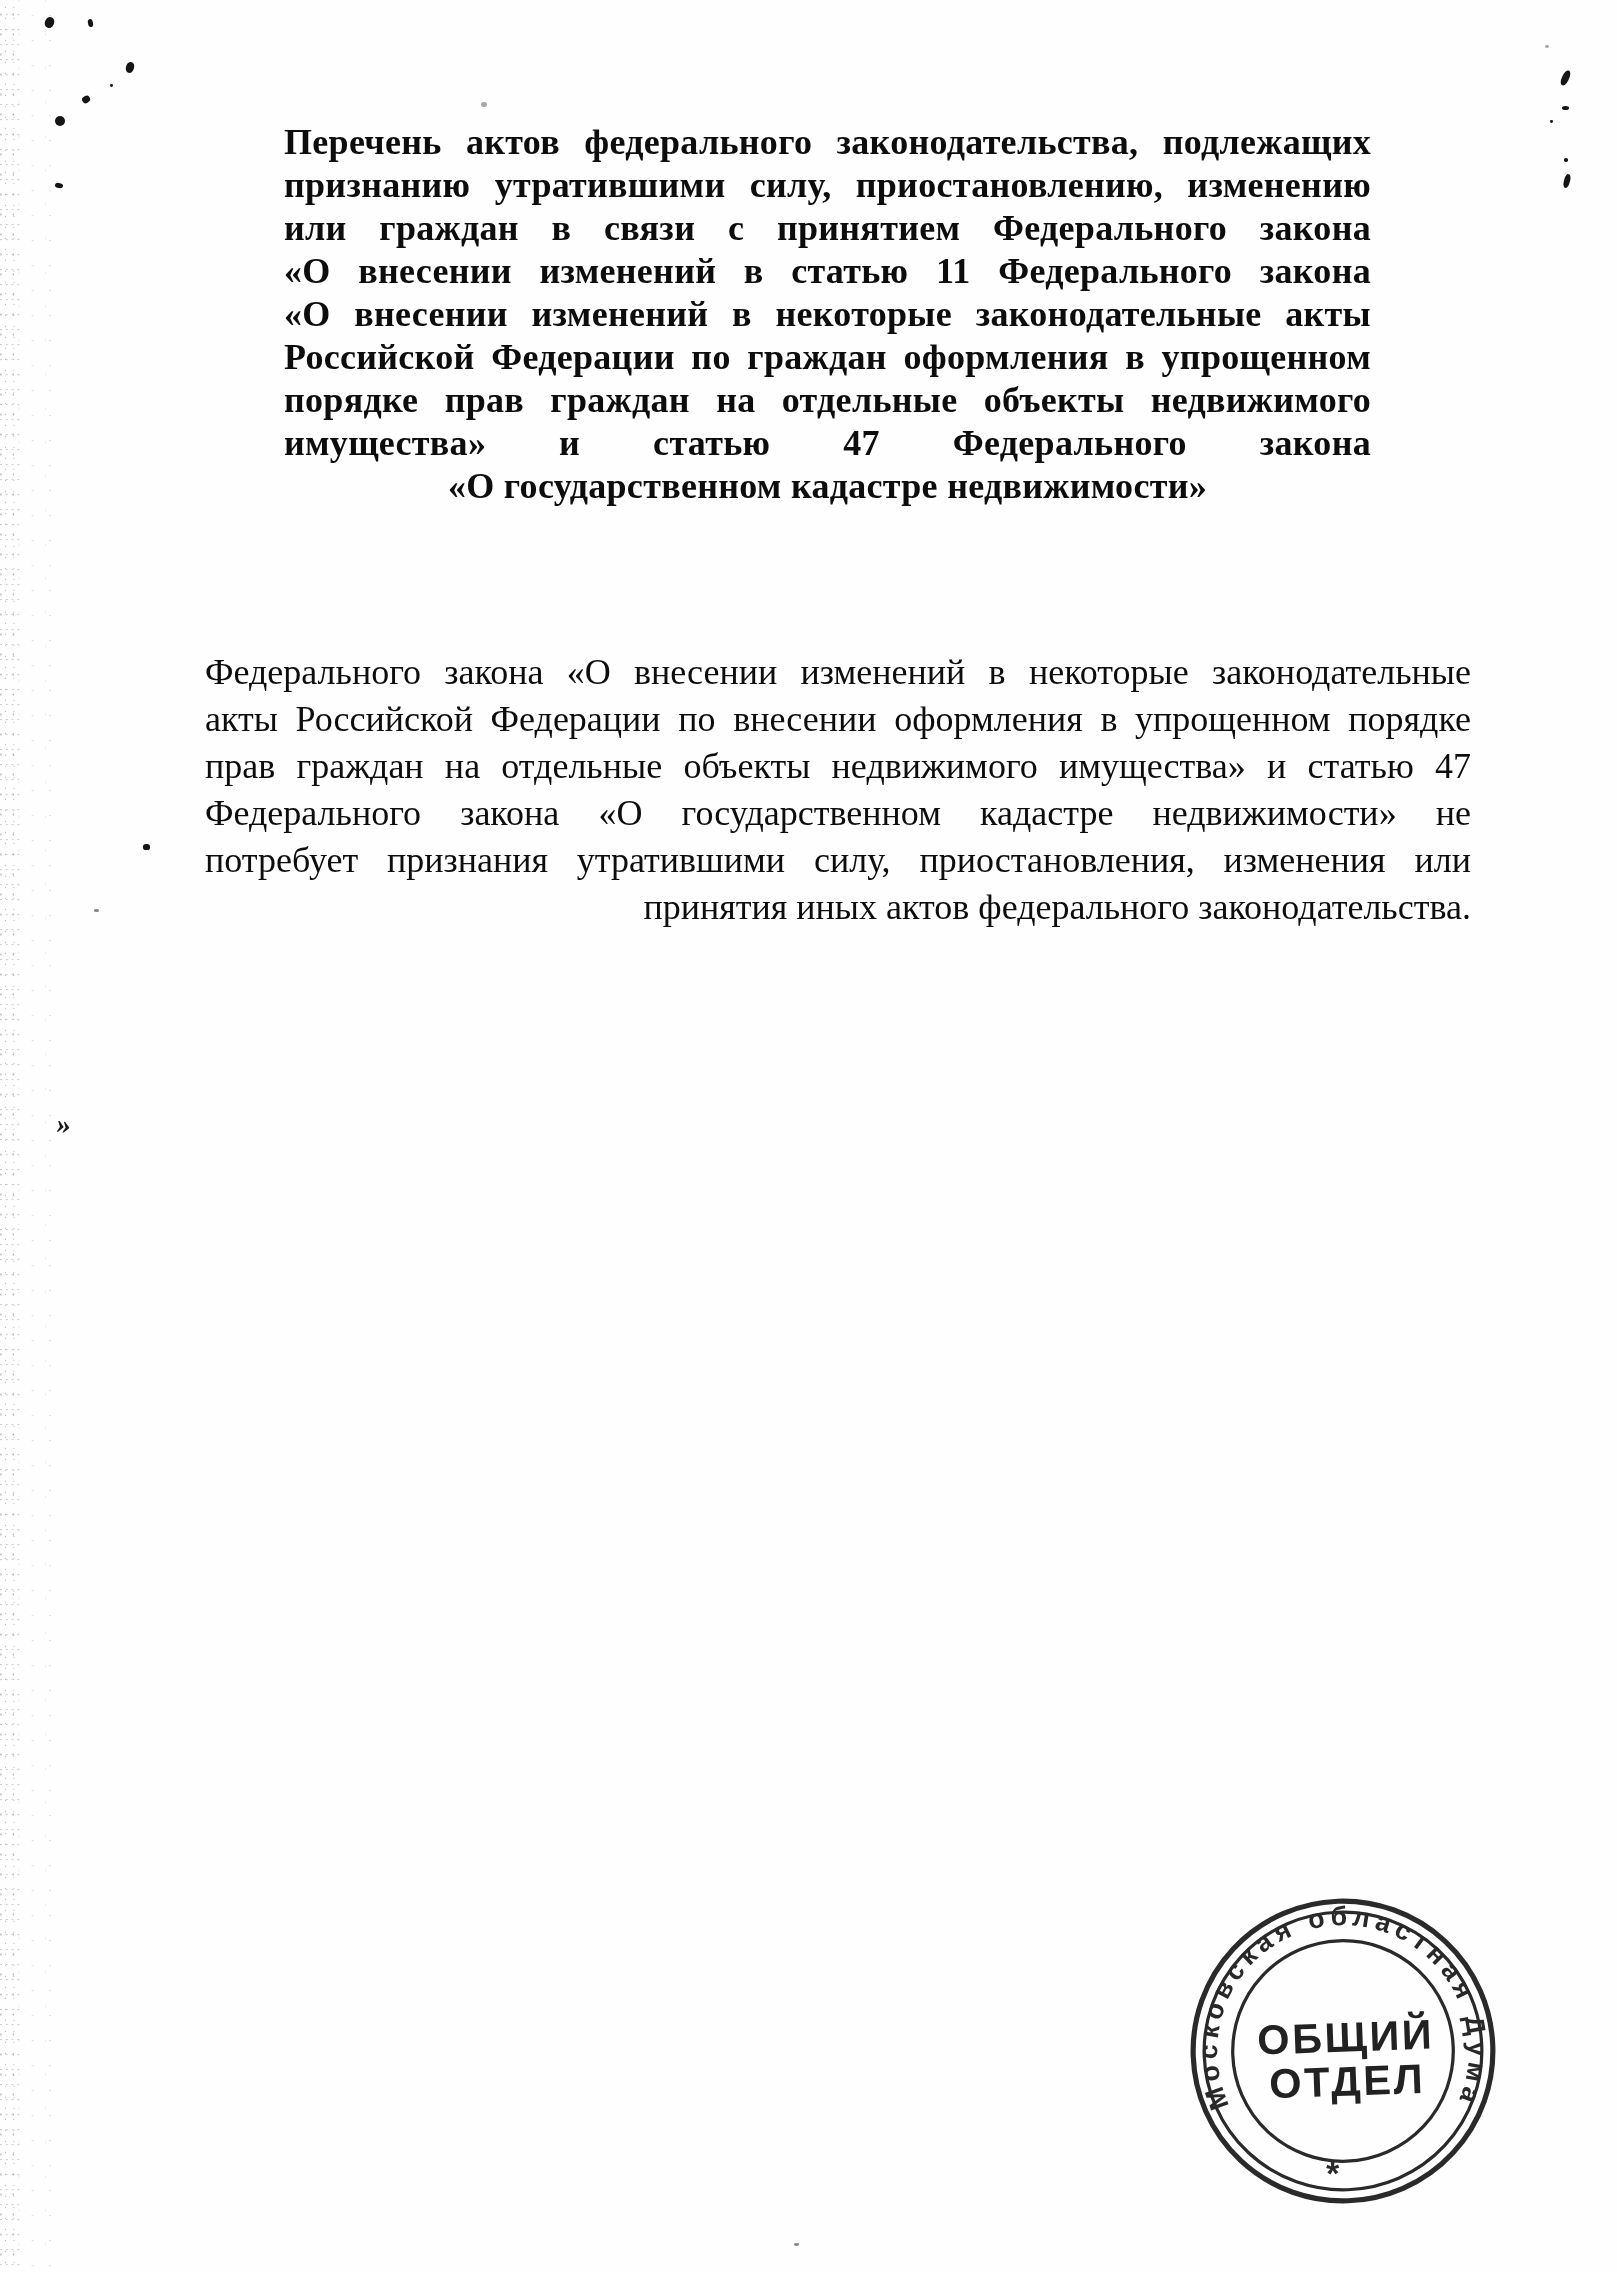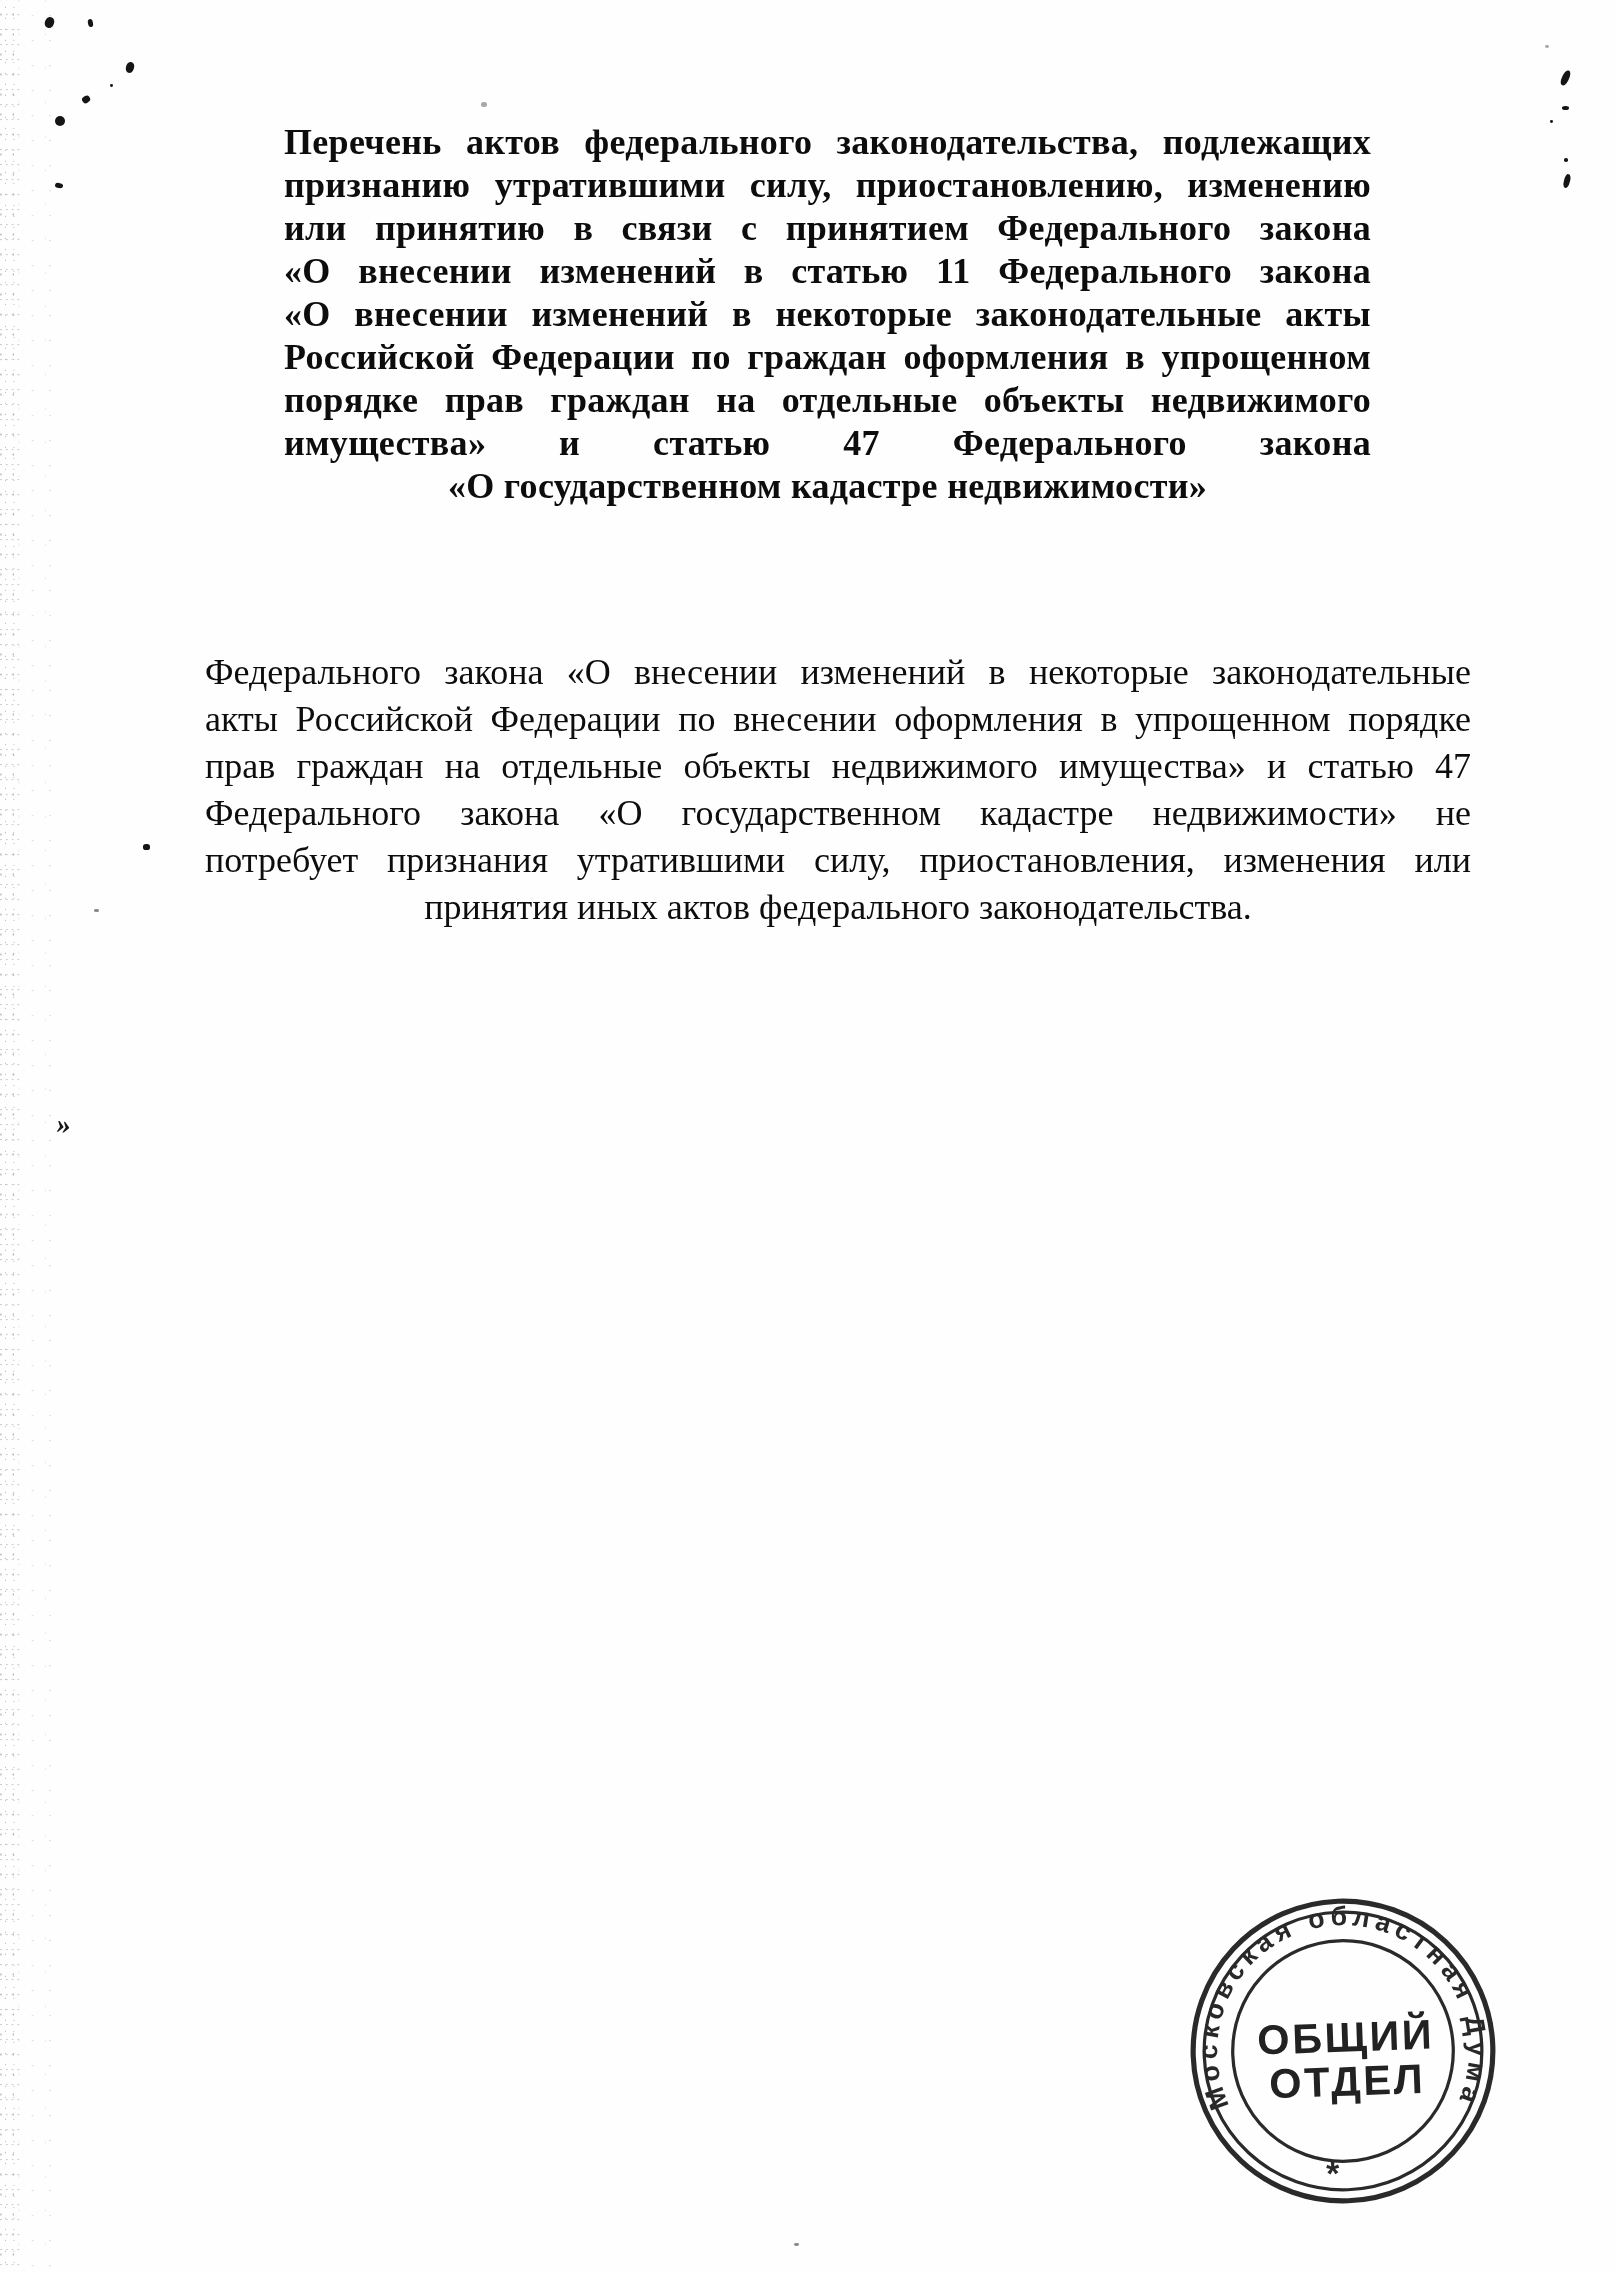--- a/index.html
+++ b/index.html
@@ -37,21 +37,21 @@
     letter-spacing:0.3px;
   }
   .title-block .jline{text-align:justify;text-align-last:justify;}
   .title-block .lline{text-align:center;}
   .body-block{
     position:absolute;left:205px;top:649px;width:1266px;
     font-size:36px;font-weight:400;line-height:47px;
   }
   .body-block .jline{text-align:justify;text-align-last:justify;}
   .body-block .first{text-indent:96px;}
-  .body-block .lline{text-align:center;}
+  .body-block .lline{text-align:right;}
   
   .speck{position:absolute;background:#151515;border-radius:45%;}
   .speck.f1{background:#a8a8a8;}
   .speck.f2{background:#8a8a8a;}
   .guillemet-mark{
     position:absolute;left:57px;top:1109px;width:19.4px;height:26px;
     color:#161616;font:700 28.5px "Liberation Serif",serif;
     transform:rotate(8deg);
   }
   .guillemet-mark::after{content:"\00BB";}
@@ -81,21 +81,21 @@
 <body>
 
 <div class="page">
 
   <div class="noise-strip"></div>
   <div class="noise-strip2"></div>
 
   <div class="title-block">
     <div class="jline">Перечень актов федерального законодательства, подлежащих</div>
     <div class="jline">признанию утратившими силу, приостановлению, изменению</div>
-    <div class="jline">или принятию в связи с принятием Федерального закона</div>
+    <div class="jline">или граждан в связи с принятием Федерального закона</div>
     <div class="jline">«О внесении изменений в статью 11 Федерального закона</div>
     <div class="jline">«О внесении изменений в некоторые законодательные акты</div>
     <div class="jline">Российской Федерации по граждан оформления в упрощенном</div>
     <div class="jline">порядке прав граждан на отдельные объекты недвижимого</div>
     <div class="jline">имущества» и статью 47 Федерального закона</div>
     <div class="lline">«О государственном кадастре недвижимости»</div>
   </div>
 
   <div class="body-block">
     <div class="jline">Федерального закона «О внесении изменений в некоторые законодательные</div>

